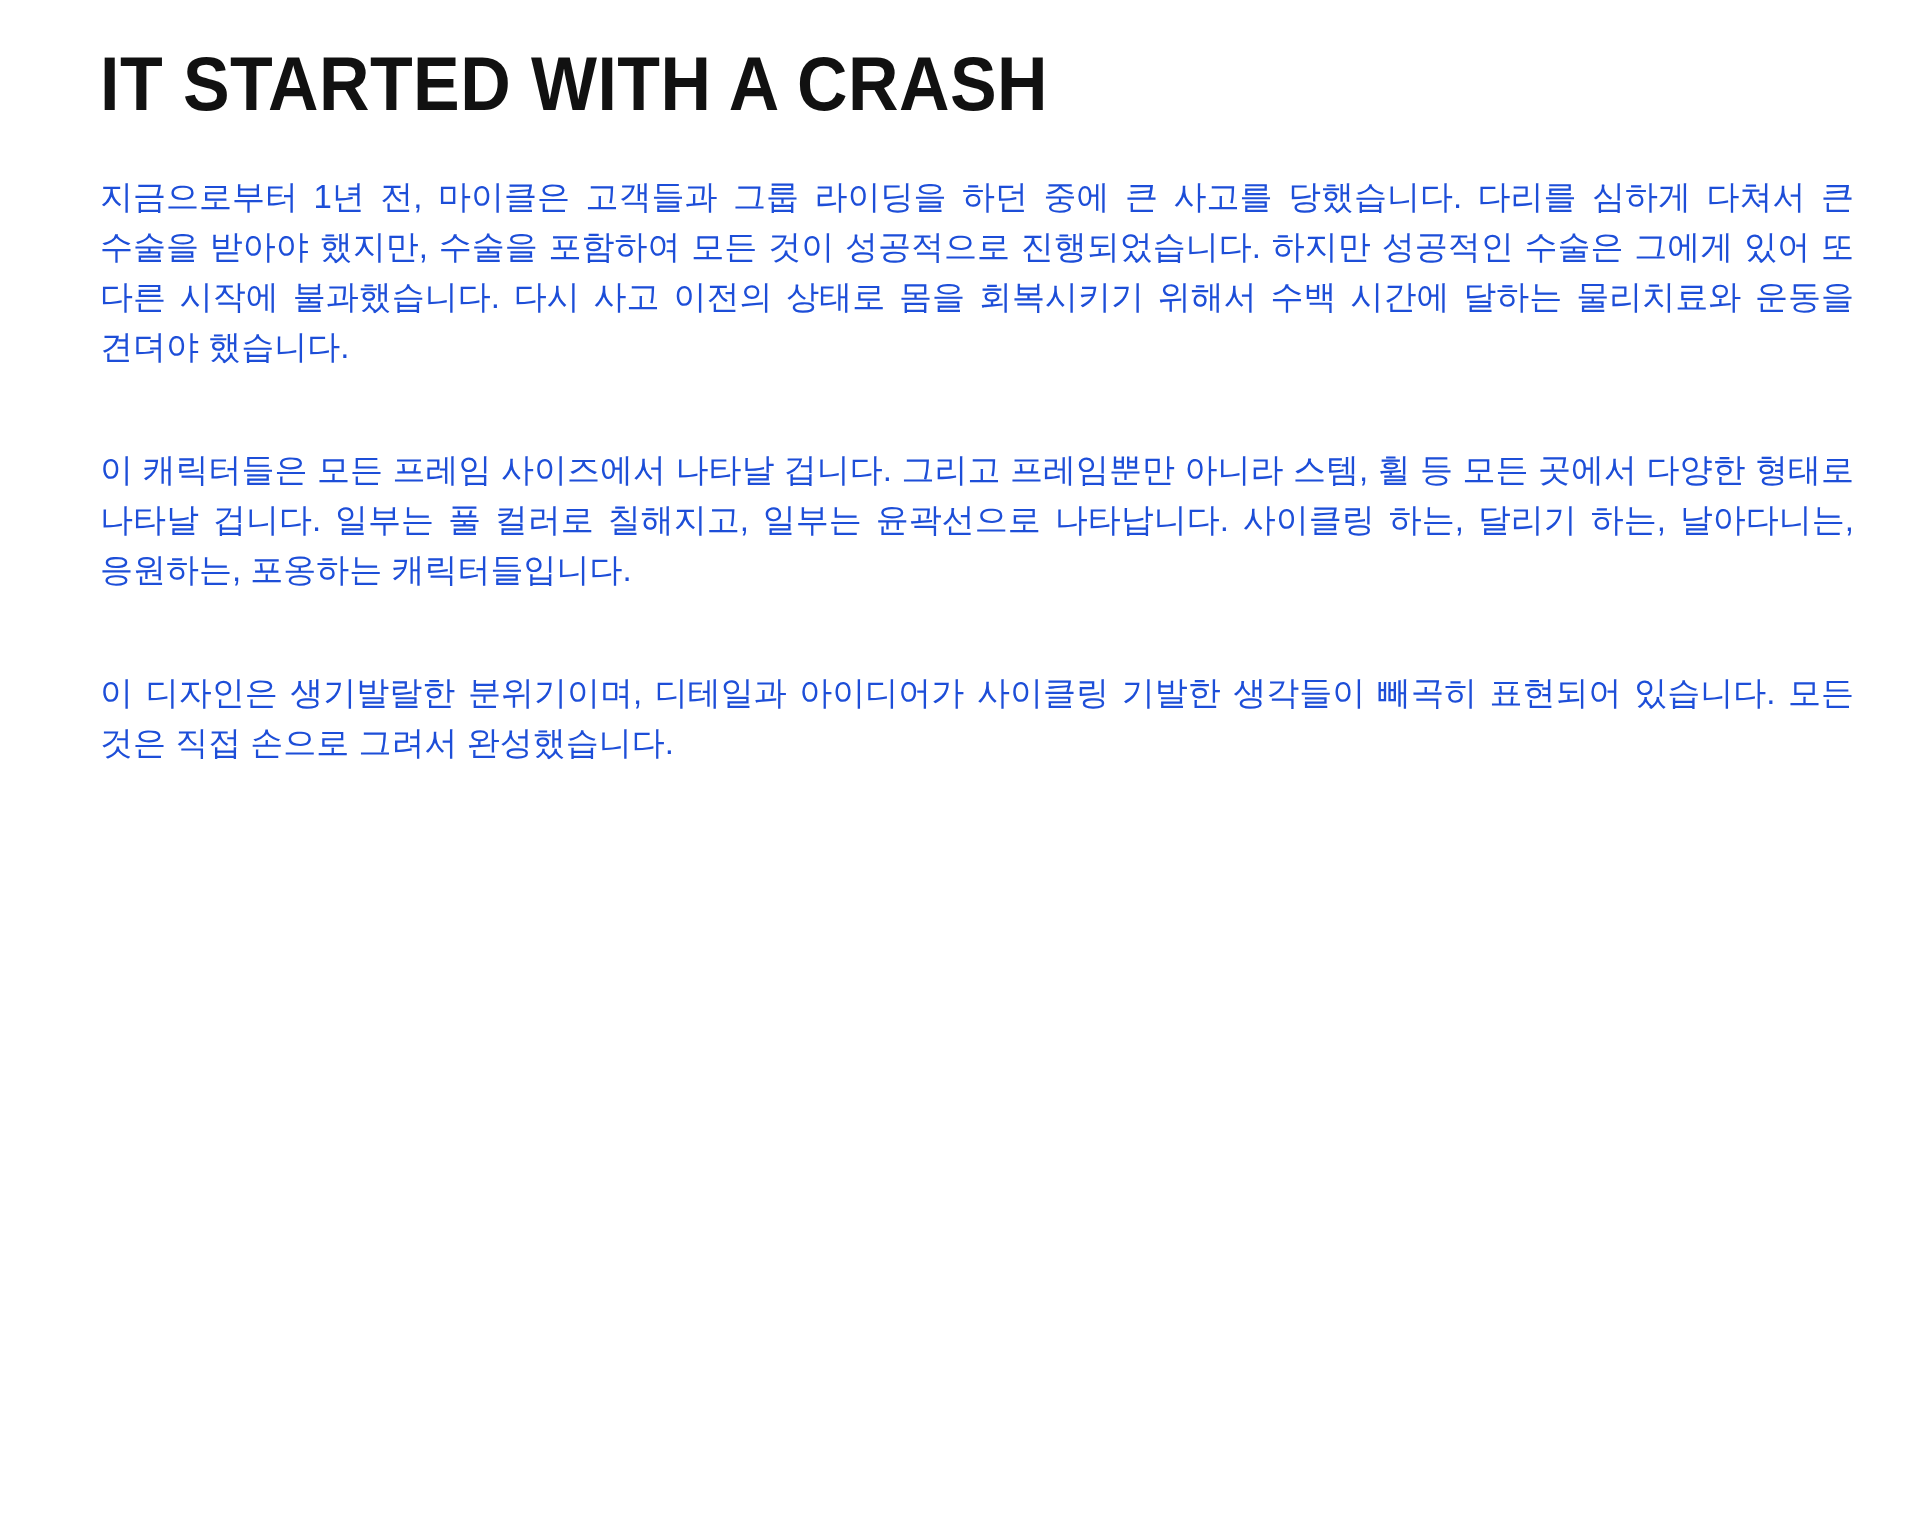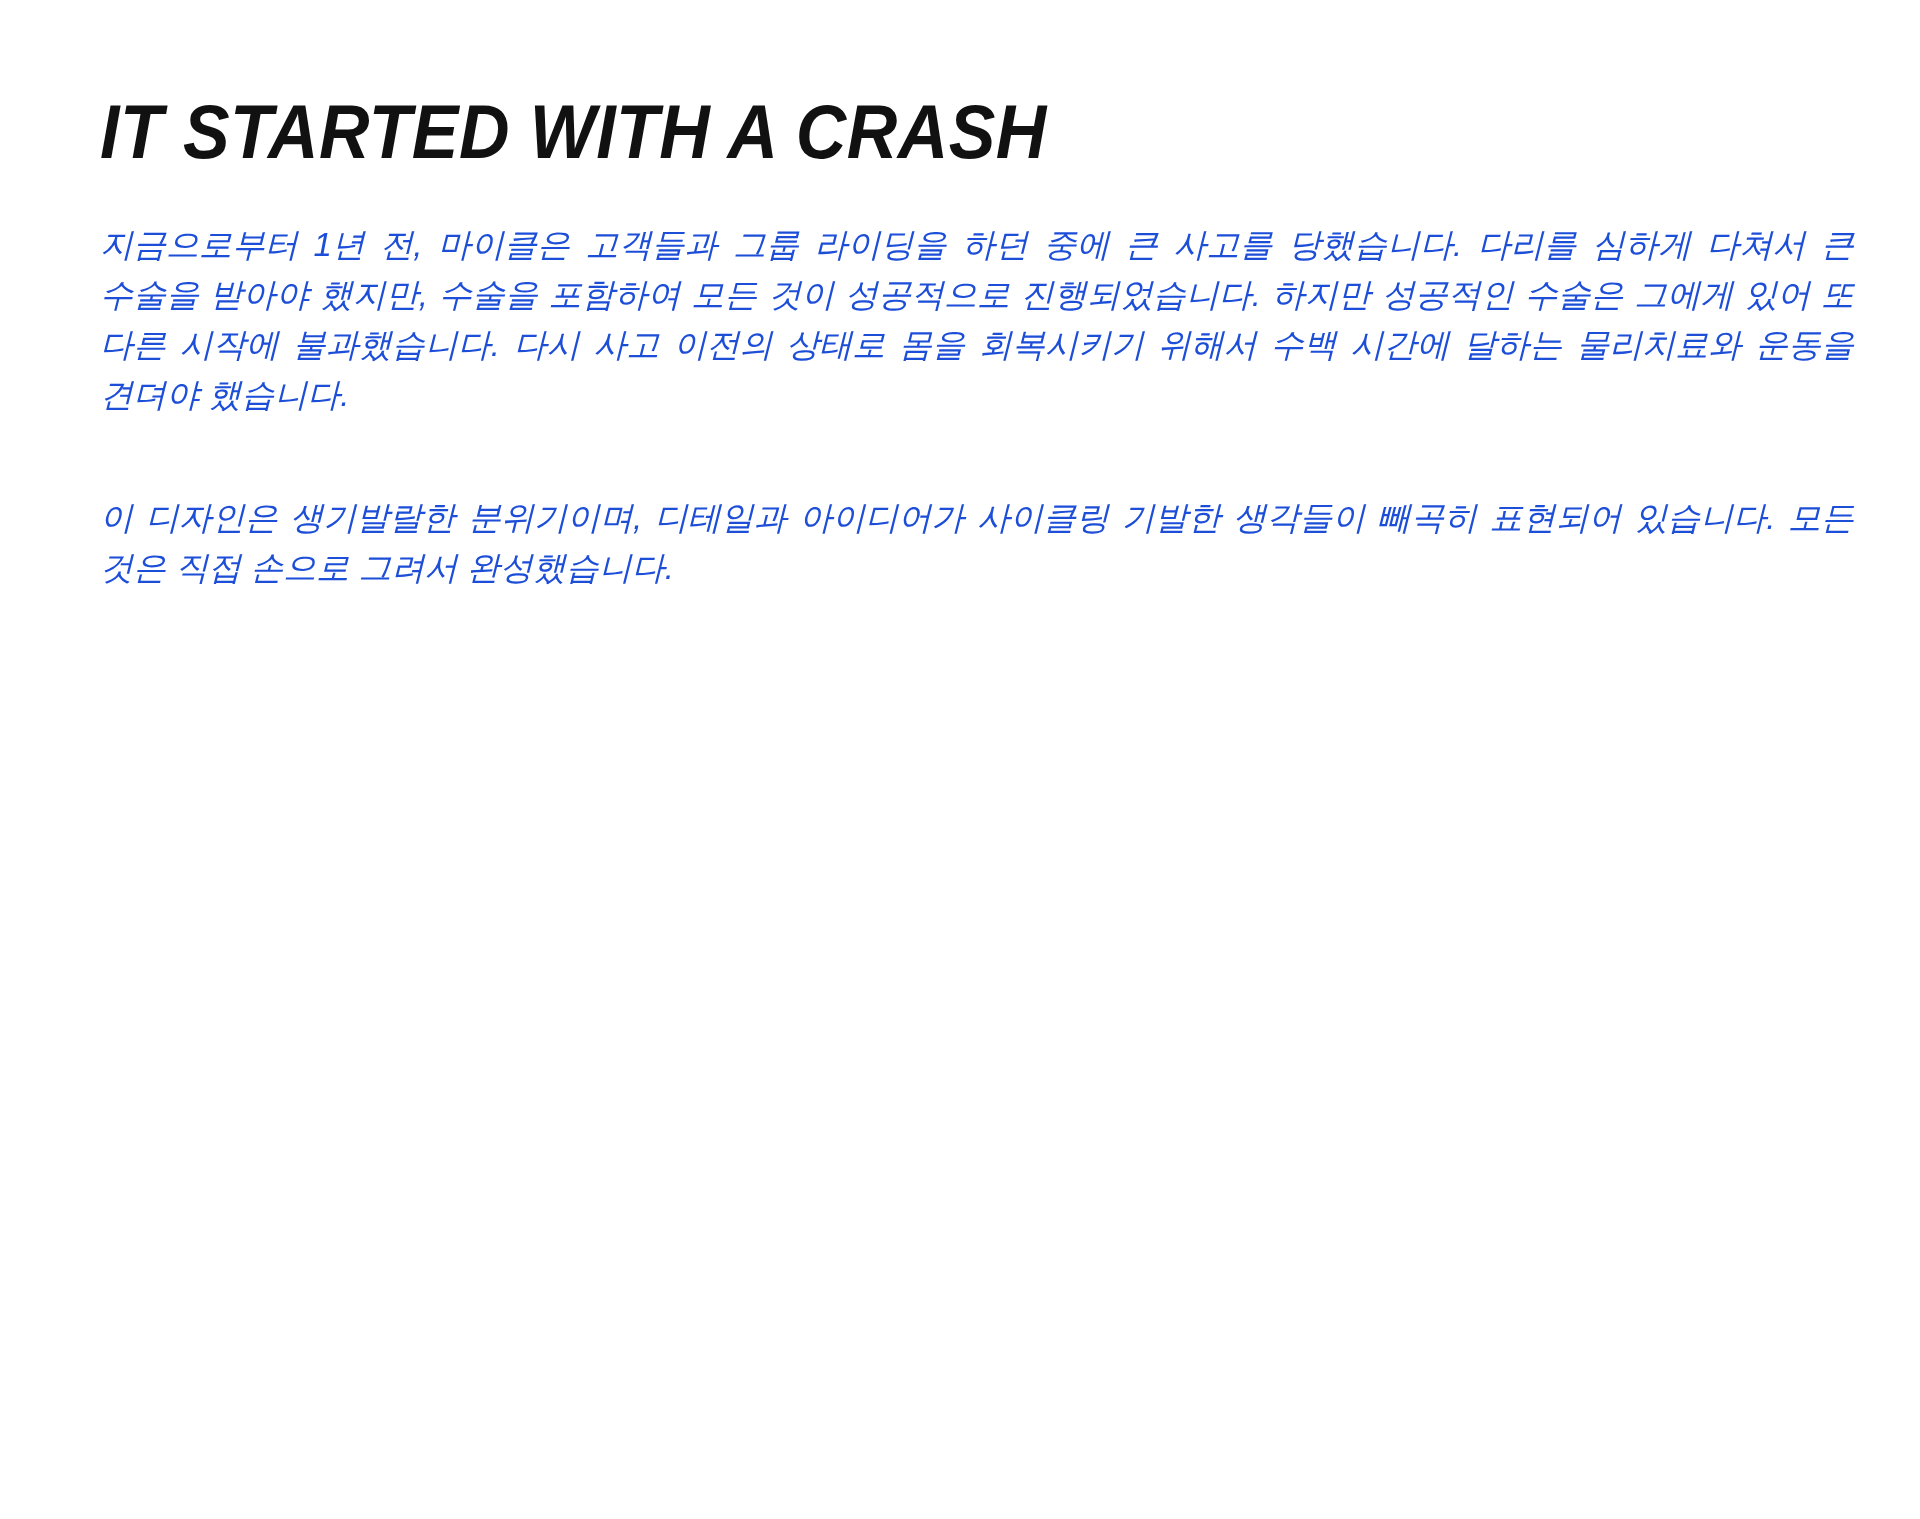--- a/index.html
+++ b/index.html
@@ -8,22 +8,21 @@
     background: #ffffff;
   }
   body {
     width: 1920px;
     height: 1519px;
     overflow: hidden;
     font-family: "Liberation Sans", "DejaVu Sans", sans-serif;
   }
   .article {
     box-sizing: border-box;
-    padding: 92px 66px 0 100px;
-    font-style: italic;
+    padding: 44px 66px 0 100px;
   }
   .page-title {
     margin: 0 0 48px 0;
     font-size: 76px;
     font-weight: 700;
     line-height: 1.05;
     letter-spacing: 0.5px;
     color: #111111;
     transform: scaleX(0.92);
     transform-origin: left center;
@@ -45,15 +44,16 @@
 </head>
 <body>
 
 <main class="article">
   <h1 class="page-title">IT STARTED WITH A CRASH</h1>
 
   <p class="body-paragraph">지금으로부터 1년 전, 마이클은 고객들과 그룹 라이딩을 하던 중에 큰 사고를 당했습니다. 다리를 심하게 다쳐서 큰 수술을 받아야 했지만, 수술을 포함하여 모든 것이 성공적으로 진행되었습니다. 하지만 성공적인 수술은 그에게 있어 또 다른 시작에 불과했습니다. 다시 사고 이전의 상태로 몸을 회복시키기 위해서 수백 시간에 달하는 물리치료와 운동을 견뎌야 했습니다.</p>
 
 
 
+  <p class="body-paragraph">이 캐릭터들은 모든 프레임 사이즈에서 나타날 겁니다. 그리고 프레임뿐만 아니라 스템, 휠 등 모든 곳에서 다양한 형태로 나타날 겁니다. 일부는 풀 컬러로 칠해지고, 일부는 윤곽선으로 나타납니다. 사이클링 하는, 달리기 하는, 날아다니는, 응원하는, 포옹하는 캐릭터들입니다.</p>
 
   <p class="body-paragraph">이 디자인은 생기발랄한 분위기이며, 디테일과 아이디어가 사이클링 기발한 생각들이 빼곡히 표현되어 있습니다. 모든 것은 직접 손으로 그려서 완성했습니다.</p>
 </main>
 
 </body></html>

